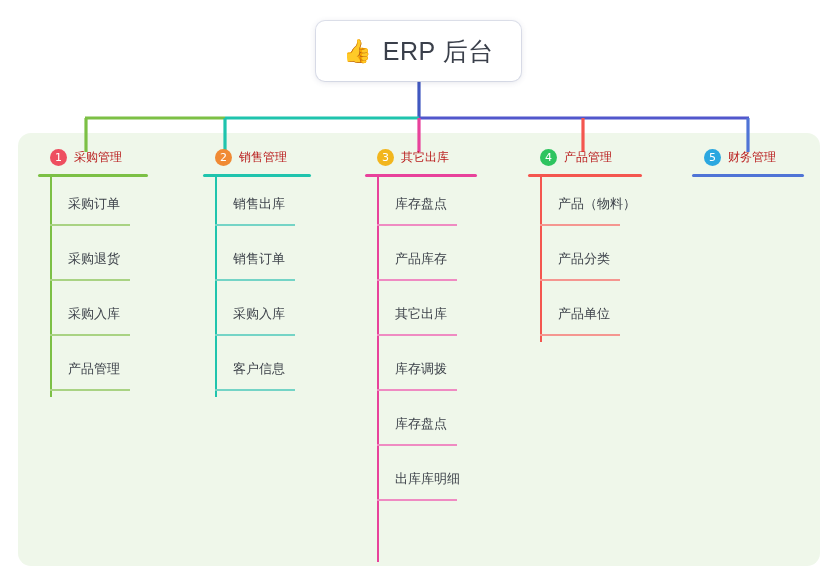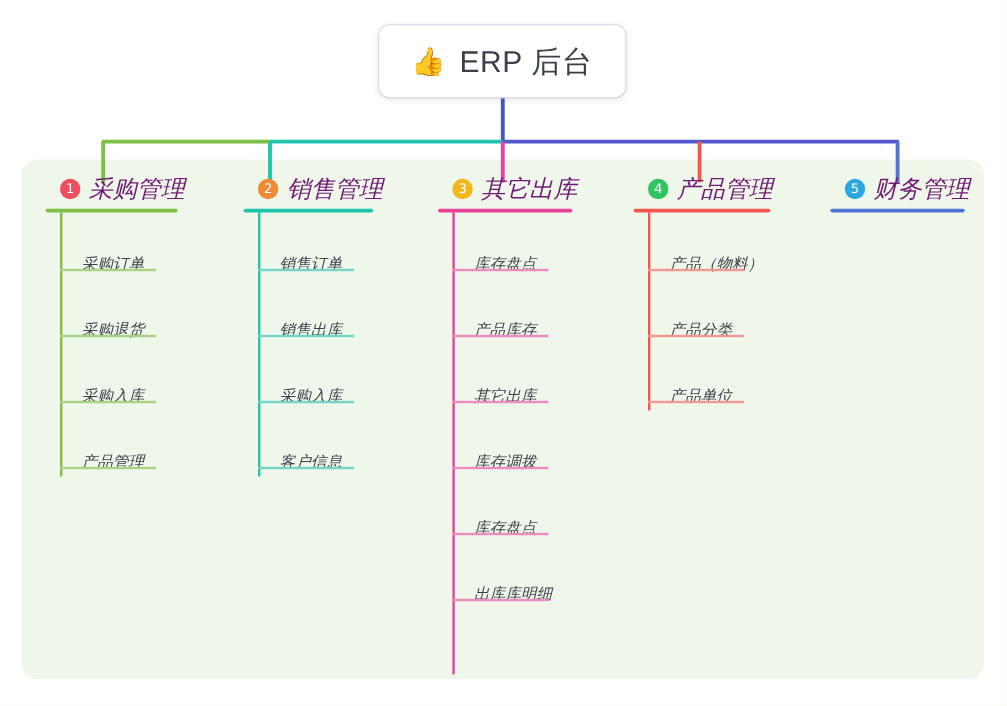--- a/index.html
+++ b/index.html
@@ -49,36 +49,36 @@
     height:25px;padding-left:12px;
     white-space:nowrap;
   }
   .badge{
     width:17px;height:17px;border-radius:50%;
     display:flex;align-items:center;justify-content:center;
     color:#ffffff;font-size:11px;line-height:1;
     font-family:"DejaVu Sans",sans-serif;
     flex:0 0 auto;
   }
-  .col-title{font-size:20px;color:#701a75;font-style:italic;}
+  .col-title{font-size:12px;color:#b91c1c;}
   .head-rule{height:3px;border-radius:2px;margin-top:4px;}
 
   .branch{position:relative;margin-top:0;}
   .trunk{
     position:absolute;left:12px;top:0;width:2px;
   }
   .leaf{
     position:relative;
     height:55px;
     padding-left:30px;
     box-sizing:border-box;
   }
   .leaf-label{
-    position:absolute;left:30px;bottom:3px;
-    font-size:13px;color:#3d424a;white-space:nowrap;font-style:italic;
+    position:absolute;left:30px;bottom:19px;
+    font-size:13px;color:#3d424a;white-space:nowrap;
   }
   .leaf-rule{
     position:absolute;left:12px;bottom:6px;
     height:1.6px;
   }
 </style>
 </head>
 <body>
 
 <div id="mindmap">
@@ -131,25 +131,25 @@
       </div>
       <div class="column" style="left: 203px; width: 148px;">
         <div class="col-head">
           <span class="badge" style="background: rgb(240, 138, 52);">2</span>
           <span class="col-title">销售管理</span>
         </div>
         <div class="head-rule" style="background: rgb(31, 196, 173); width: 108px;"></div>
         <div class="branch">
           <div class="trunk" style="background: rgb(31, 196, 173); height: 220px;"></div>
           <div class="leaf">
+            <span class="leaf-label">销售出库</span>
+            <div class="leaf-rule" style="background: rgb(116, 212, 198); width: 80px;"></div>
+          </div>
+          <div class="leaf">
             <span class="leaf-label">销售订单</span>
-            <div class="leaf-rule" style="background: rgb(116, 212, 198); width: 80px;"></div>
-          </div>
-          <div class="leaf">
-            <span class="leaf-label">销售出库</span>
             <div class="leaf-rule" style="background: rgb(116, 212, 198); width: 80px;"></div>
           </div>
           <div class="leaf">
             <span class="leaf-label">采购入库</span>
             <div class="leaf-rule" style="background: rgb(116, 212, 198); width: 80px;"></div>
           </div>
           <div class="leaf">
             <span class="leaf-label">客户信息</span>
             <div class="leaf-rule" style="background: rgb(116, 212, 198); width: 80px;"></div>
           </div>

